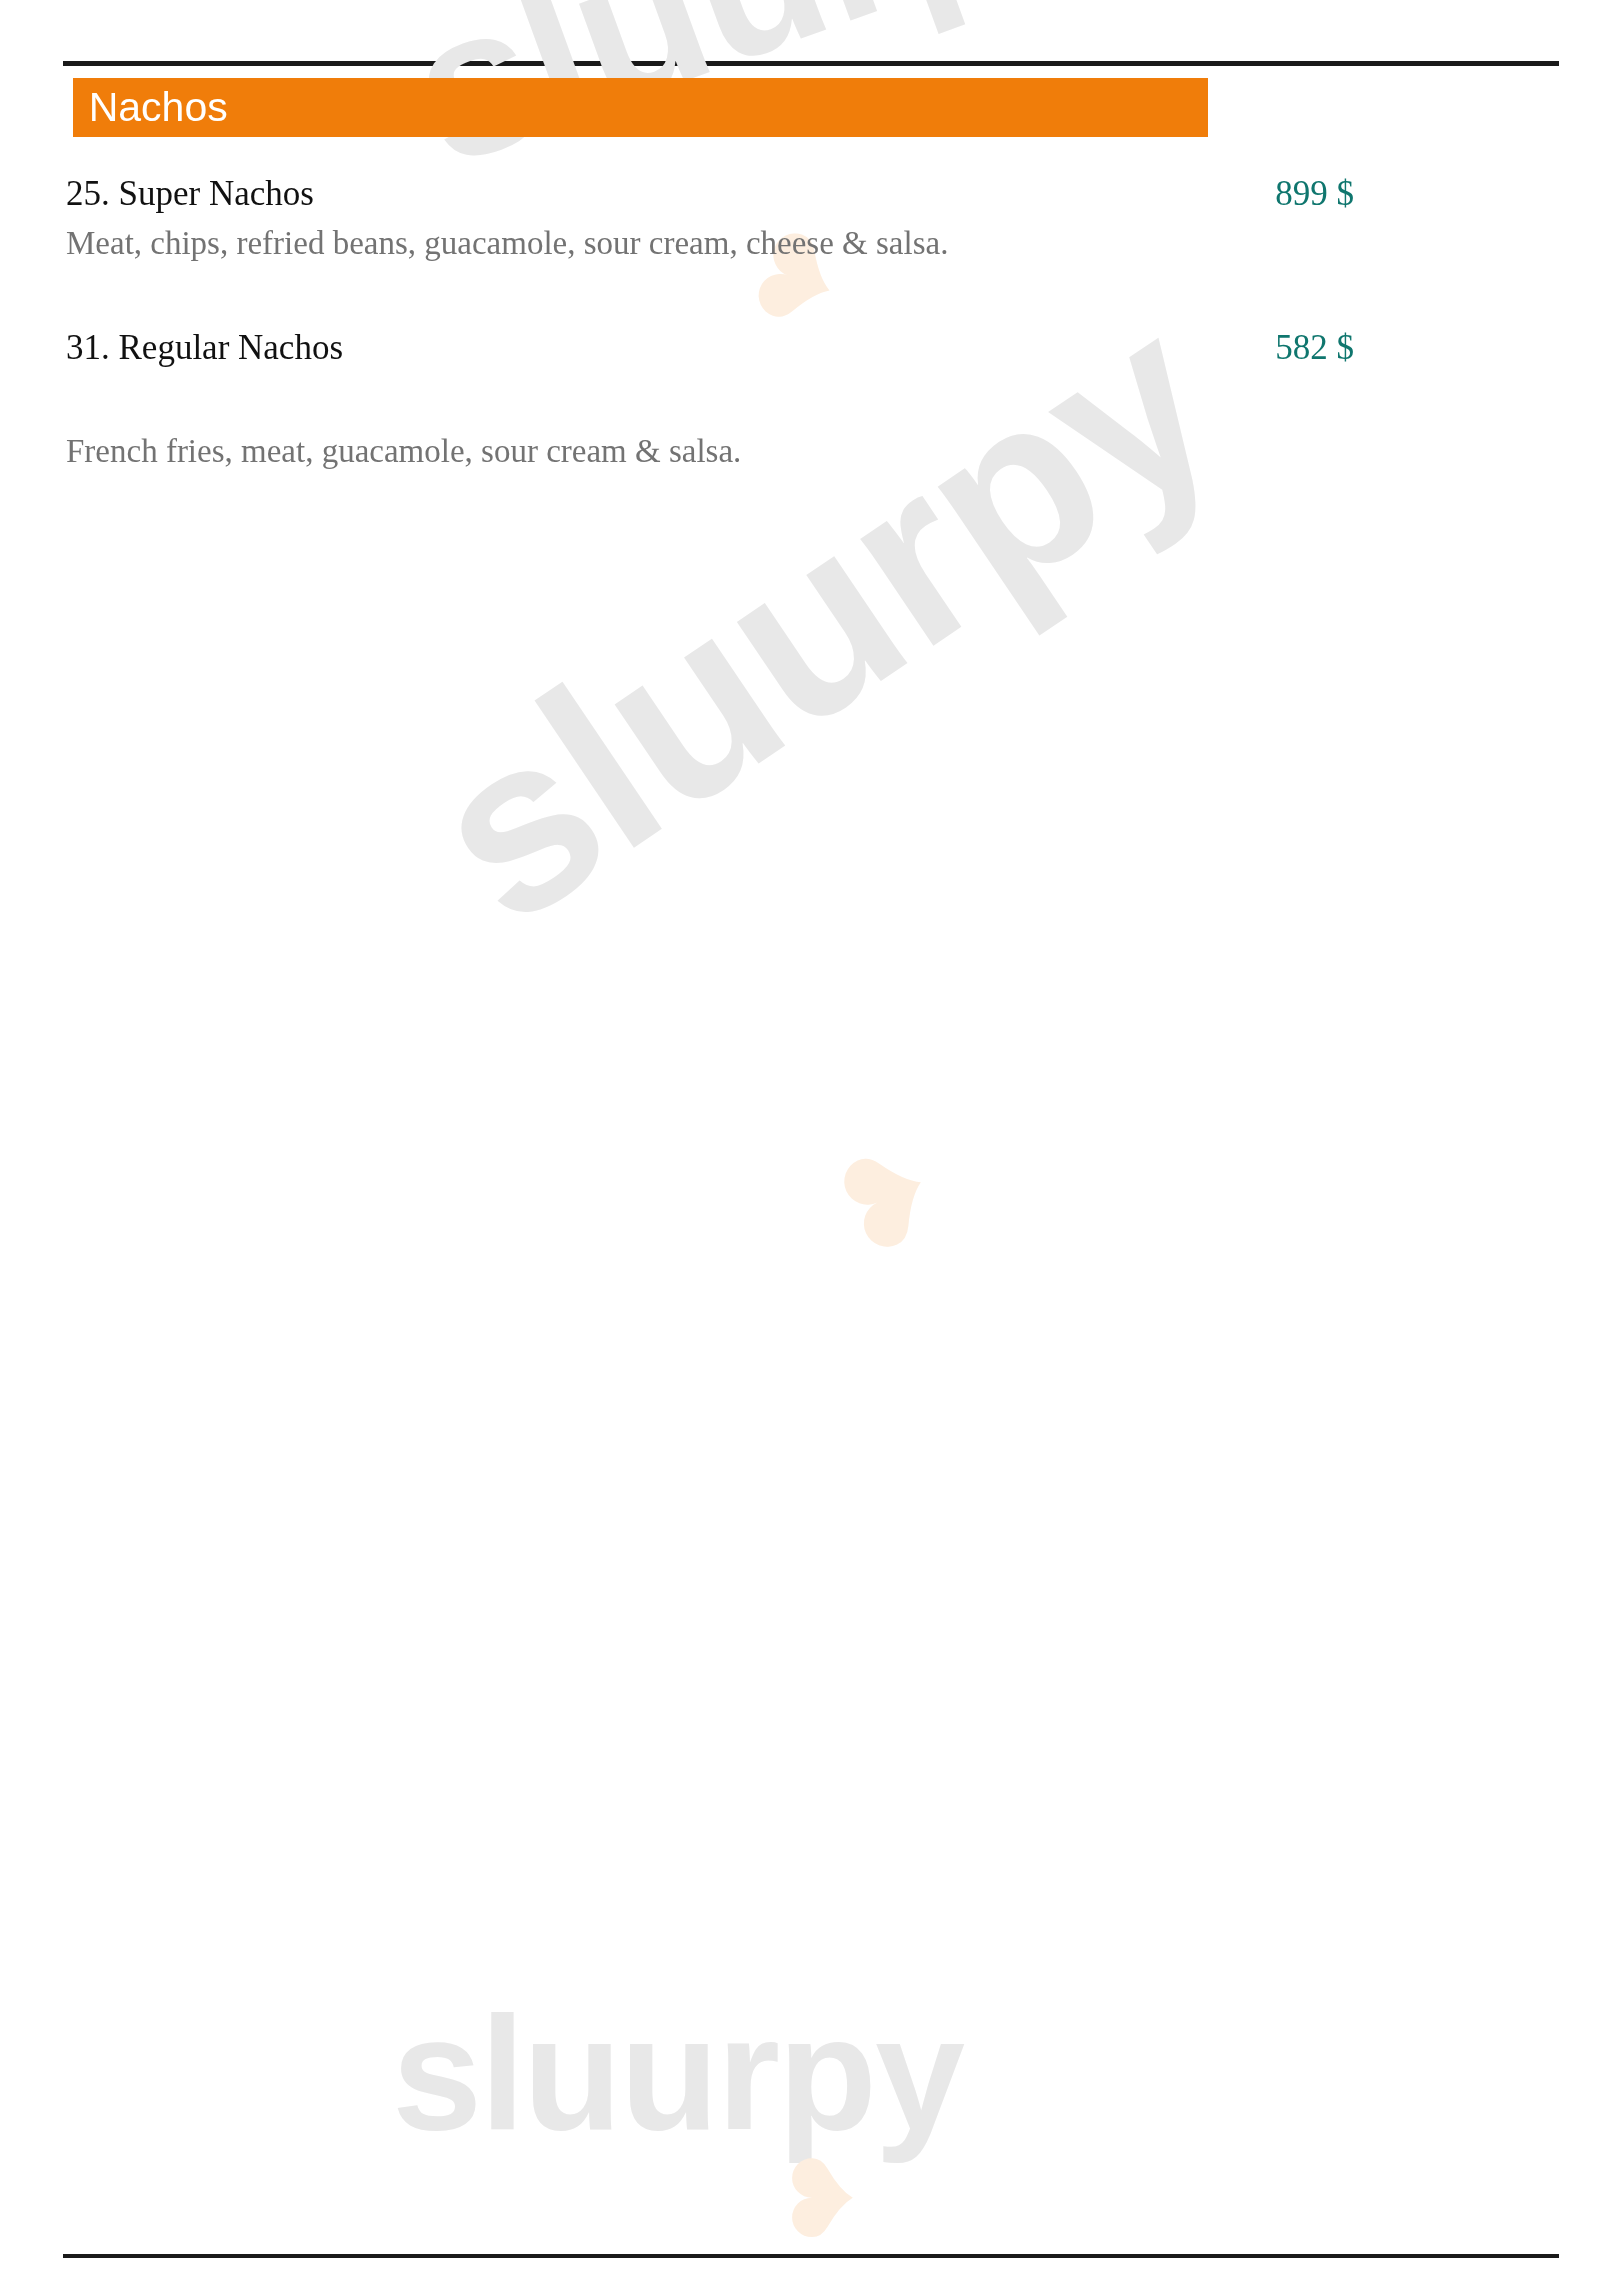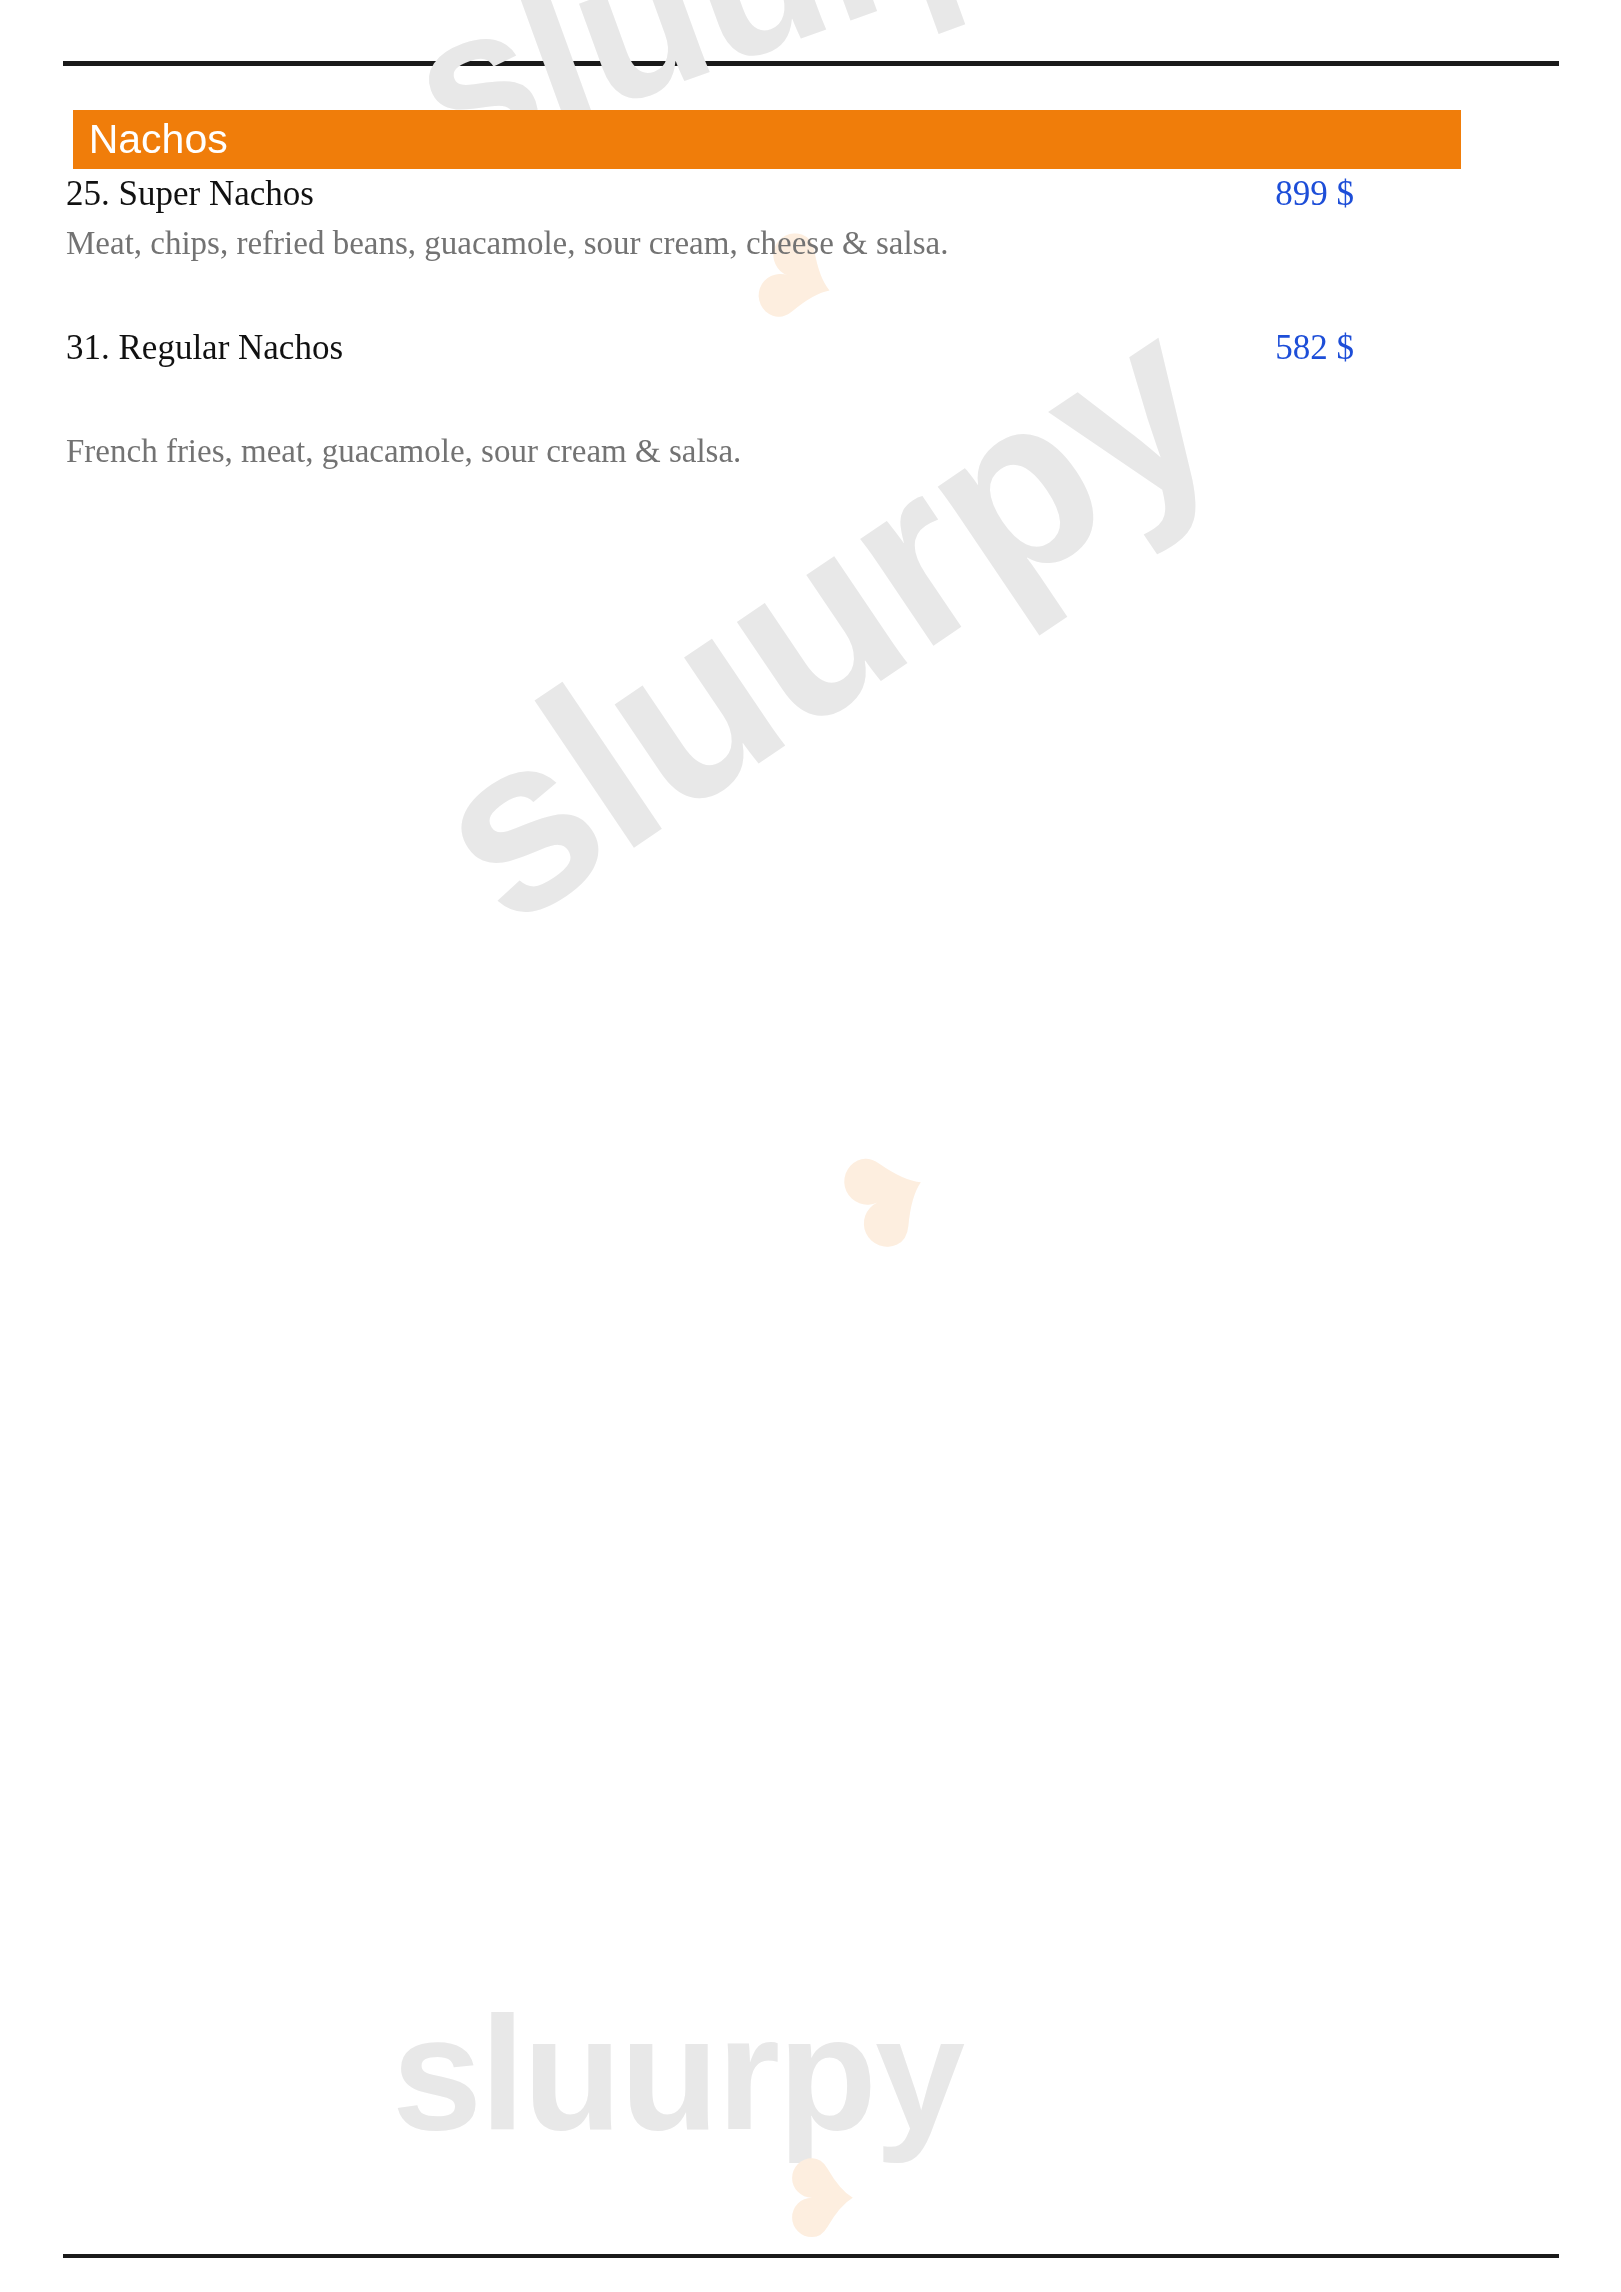--- a/index.html
+++ b/index.html
@@ -95,26 +95,25 @@
     top: 2137px;
     left: 774px;
     font-size: 108px;
   }
 
   
   .section-header {
     position: absolute;
     left: 73px;
     top: 78px;
-    width: 1388px;
+    width: 1135px;
     height: 59px;
     background: #f07d0a;
     display: flex;
     align-items: center;
-    margin-top: 32px;
   }
   .section-header-title {
     color: #ffffff;
     font-family: "Liberation Sans", sans-serif;
     font-size: 41px;
     font-weight: normal;
     line-height: 1;
     padding-left: 15.7px;
     letter-spacing: 0px;
   }
@@ -134,21 +133,21 @@
     justify-content: space-between;
     align-items: baseline;
   }
   .menu-item-name {
     font-size: 35px;
     color: #111111;
     line-height: 1.25;
   }
   .menu-item-price {
     font-size: 35px;
-    color: #1d4ed8;
+    color: #0f766e;
     line-height: 1.25;
     white-space: nowrap;
     padding-right: 5.9px;
   }
   .menu-item-desc {
     font-size: 33px;
     color: #737373;
     line-height: 1.3;
     margin-top: 5.9px;
   }

